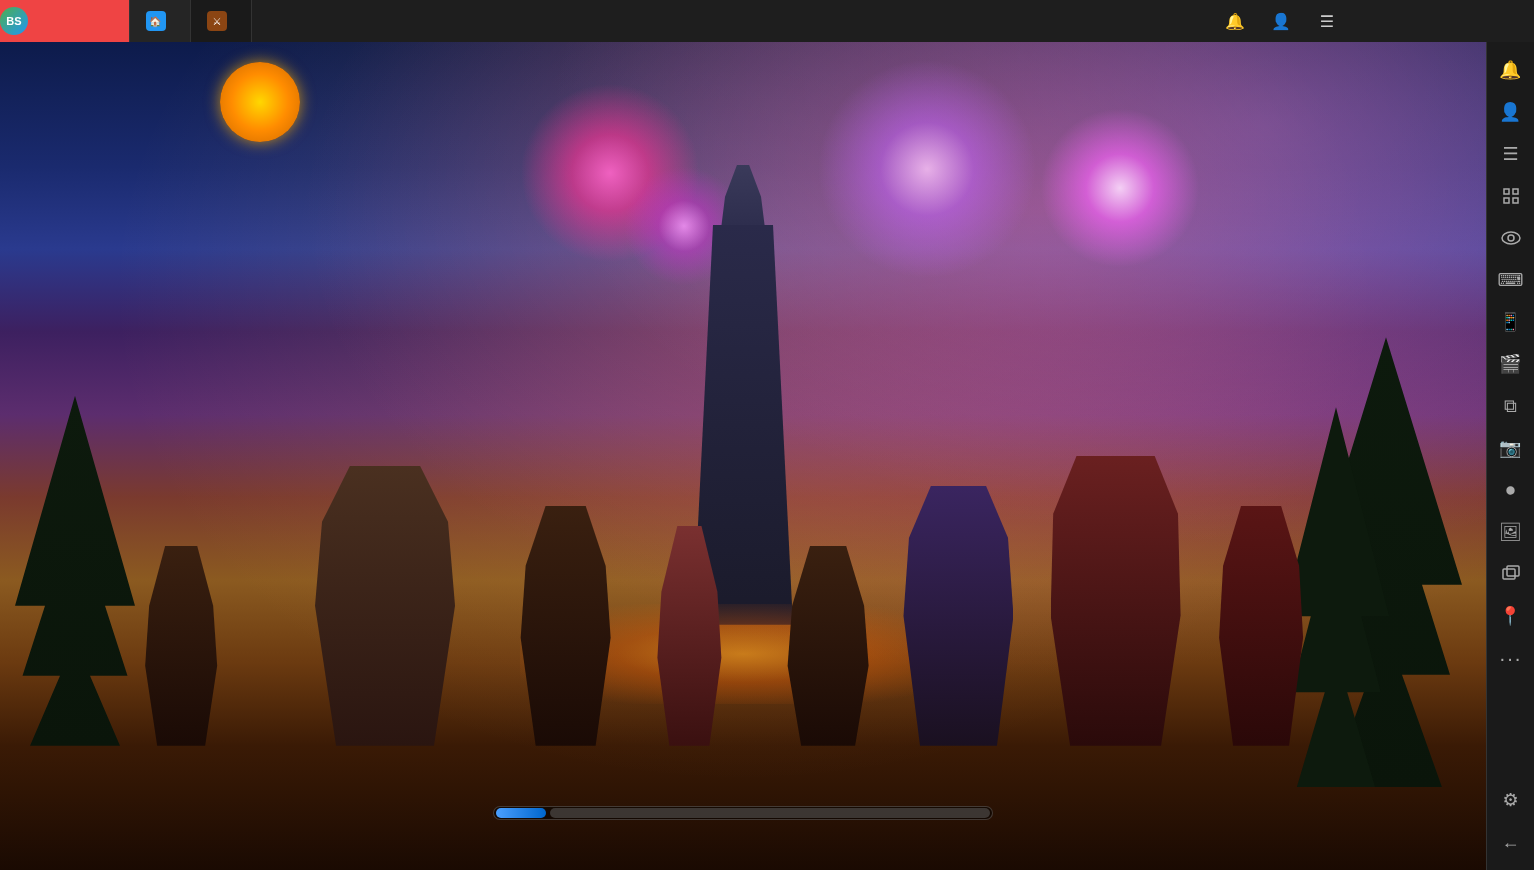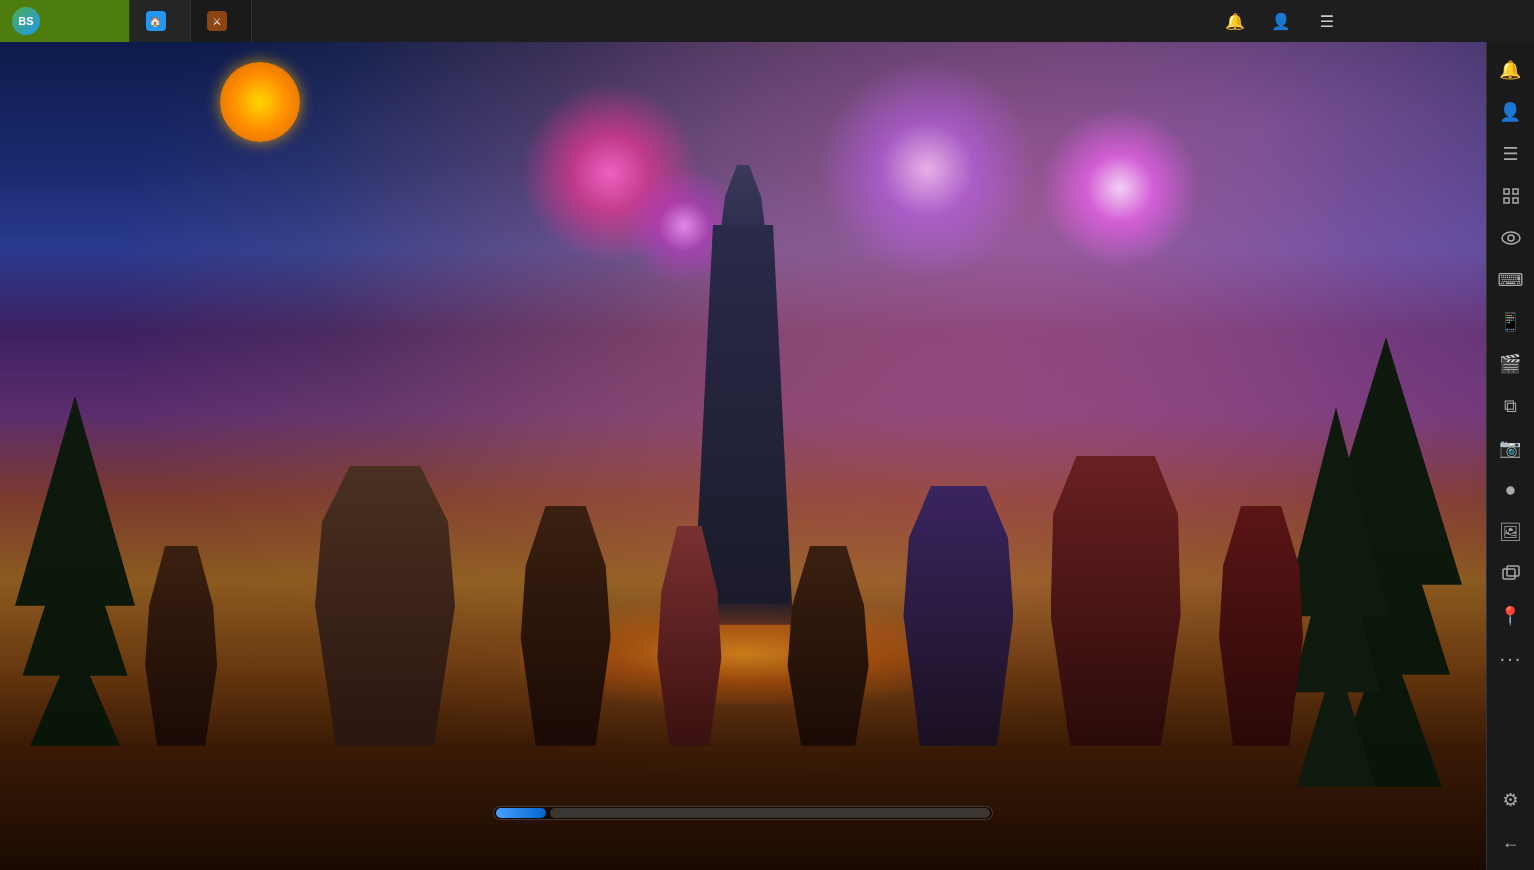--- a/index.html
+++ b/index.html
@@ -18,23 +18,23 @@
       background: #1e1e1e;
       display: flex;
       align-items: center;
       position: relative;
       z-index: 10;
     }
     #bluestacks-logo {
       display: flex;
       align-items: center;
       gap: 6px;
-      padding: 0 12px;
+      padding: 0 0;
       height: 100%;
-      background: #4d7c0f;
+      background: #ef4444;
       border-right: 1px solid #333;
       min-width: 130px;
     }
     .bs-logo-circle {
       width: 28px;
       height: 28px;
       border-radius: 50%;
       background: linear-gradient(135deg, #4caf50, #2196f3);
       display: flex; align-items: center; justify-content: center;
       font-size: 11px; font-weight: bold; color: white;

